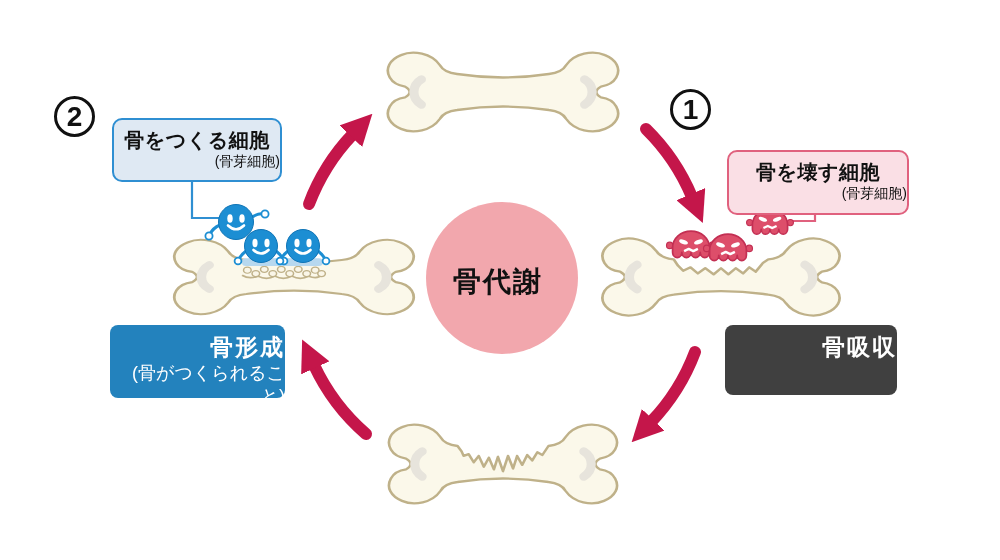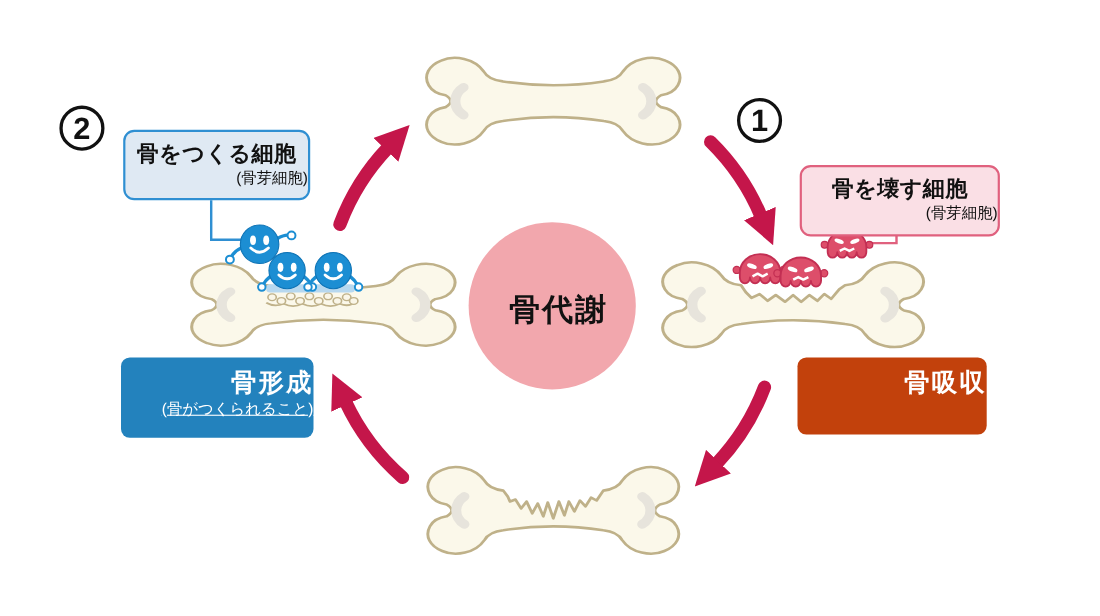--- a/index.html
+++ b/index.html
@@ -9,31 +9,31 @@
   svg.layer{position:absolute;left:0;top:0;}
 
   .callout{position:absolute;box-sizing:border-box;text-align:center;border-radius:10px;padding-top:7px;}
   .callout .t{display:block;font-weight:bold;font-size:20px;line-height:1.3;letter-spacing:.5px;}
   .callout .s{display:block;font-size:14px;line-height:1.2;text-align:right;}
   .callout.blue{left:112px;top:118px;width:170px;height:64px;background:#dfe9f3;border:2.5px solid #2f8fd2;}
   .callout.pink{left:727px;top:118px;width:182px;height:65px;background:#fadfe5;border:2.5px solid #e0617e;margin-top:32px;}
 
   .result{position:absolute;box-sizing:border-box;text-align:right;border-radius:8px;color:#fff;padding-top:9px;}
   .result .t{display:block;font-weight:bold;font-size:23px;letter-spacing:2px;line-height:1.2;}
-  .result .s{display:block;font-size:14px;line-height:1.3;text-decoration:underline;}
+  .result .s{display:block;font-size:18px;line-height:1.3;}
   .result.blue{left:110px;top:325px;width:175px;height:73px;background:#2382bd;}
-  .result.pink{left:725px;top:325px;width:172px;height:70px;background:#c2410c;}
+  .result.pink{left:725px;top:325px;width:172px;height:70px;background:#404040;}
 
   .numbadge{position:absolute;width:41px;height:41px;box-sizing:border-box;border:3.5px solid #111;
             border-radius:50%;background:#fff;display:flex;align-items:center;justify-content:center;
             font-weight:bold;font-size:28px;color:#111;}
   .num2{left:54px;top:96px;}
   .num1{left:670px;top:89px;}
 
-  .center-label{position:absolute;left:408px;top:263px;width:200px;text-align:center;
+  .center-label{position:absolute;left:398px;top:263px;width:200px;text-align:center;
                 font-size:28px;font-weight:bold;letter-spacing:2px;color:#111;}
 </style>
 </head>
 <body>
 
 <div class="stage">
 
   <svg class="layer" width="1000" height="560" viewBox="0 0 1000 560">
     <defs>
       <marker id="ah" viewBox="0 0 4 4" markerWidth="2.6" markerHeight="2.6" refX="0.4" refY="2" orient="auto" markerUnits="strokeWidth">

